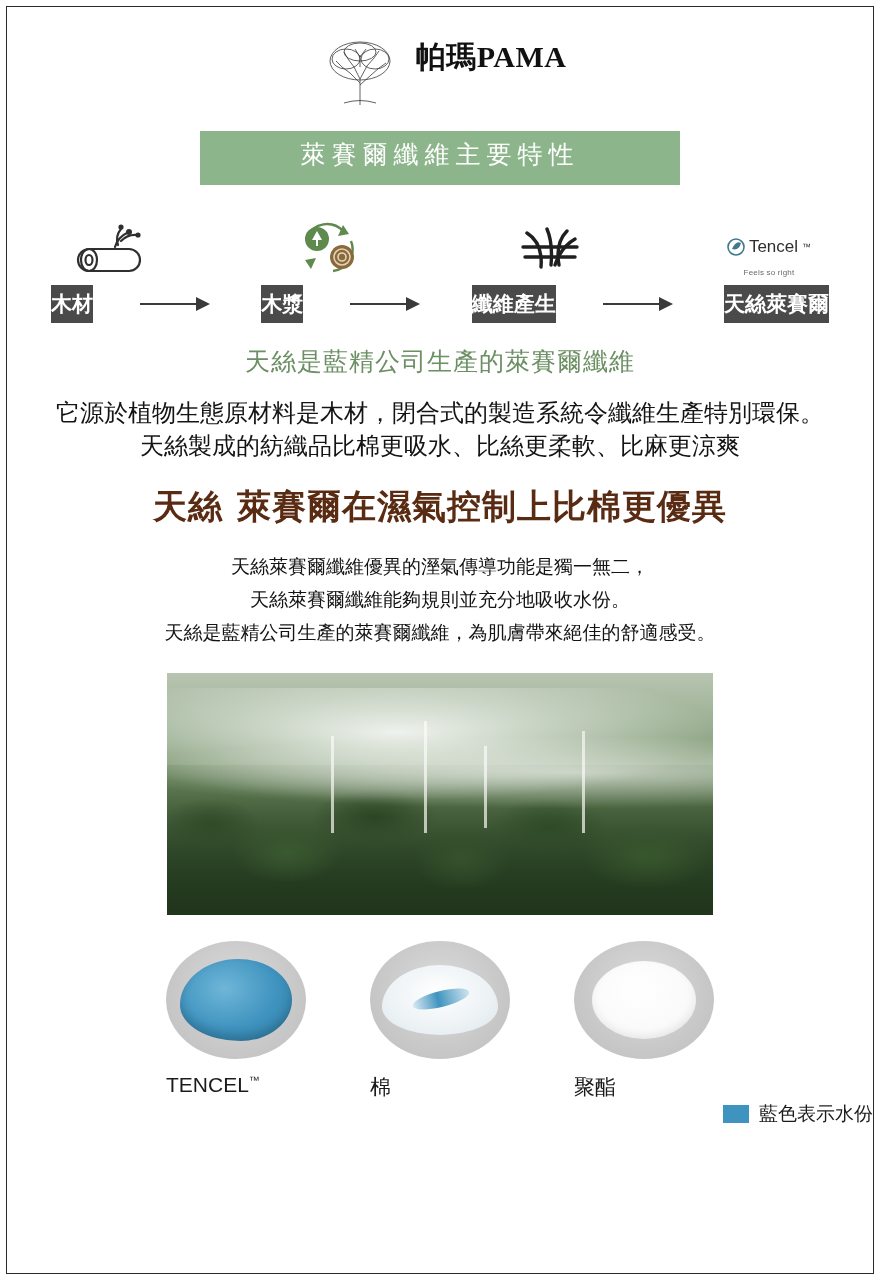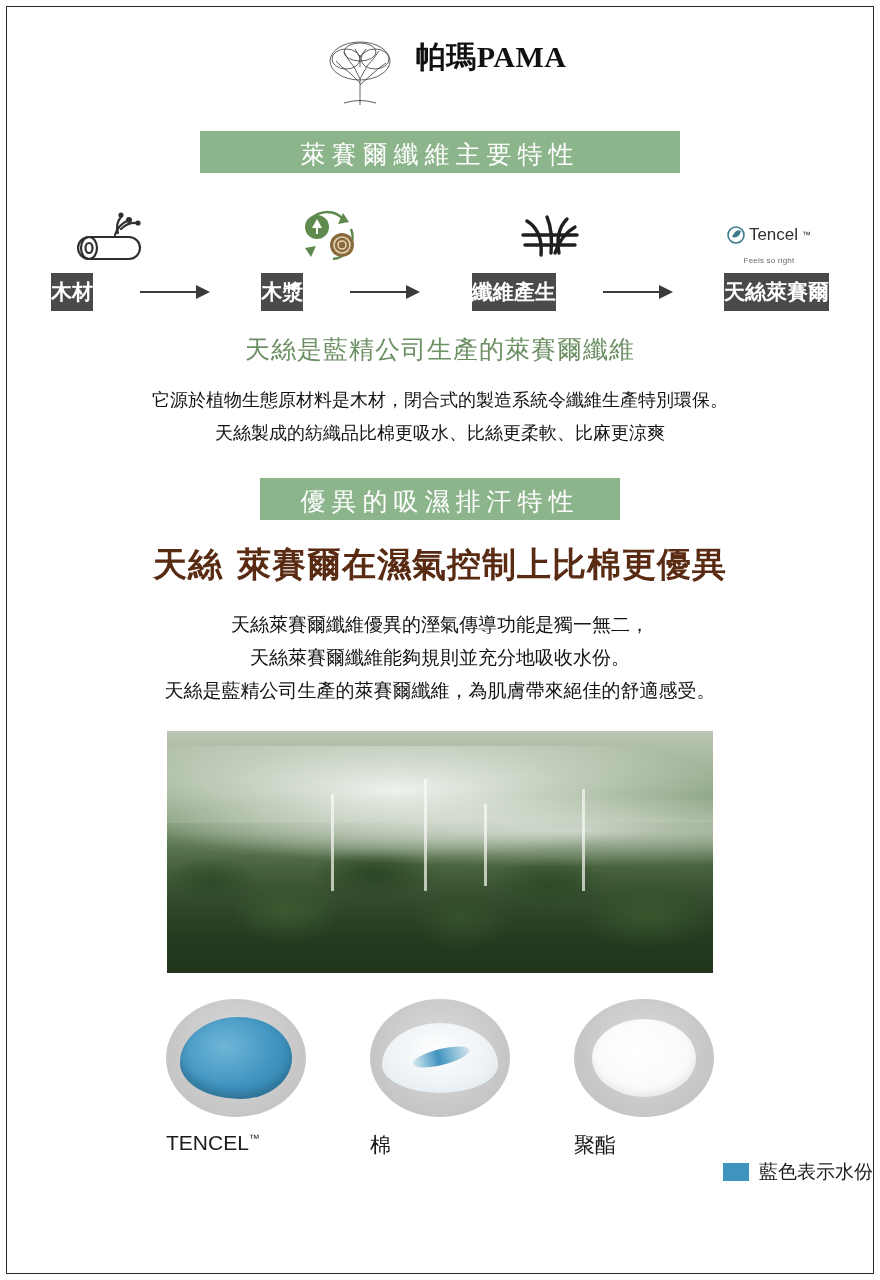--- a/index.html
+++ b/index.html
@@ -51,21 +51,21 @@
 
   
   .banner {
     margin: 0 auto;
     background: #8db58c;
     color: #ffffff;
     text-align: center;
     font-size: 25px;
     letter-spacing: 6px;
     line-height: 46px;
-    height: 42px;
+    height: 54px;
     box-sizing: border-box;
   }
   .banner-1 { width: 480px; margin-top: 22px; }
   .banner-2 { width: 360px; margin-top: 28px; }
 
   
   .process {
     margin-top: 26px;
     position: relative;
     height: 116px;
@@ -155,21 +155,21 @@
   
   .green-line {
     text-align: center;
     color: #6c8f63;
     font-size: 25px;
     margin-top: 18px;
     letter-spacing: 1px;
   }
   .body-text {
     text-align: center;
-    font-size: 18px;
+    font-size: 24px;
     line-height: 33px;
     color: #141414;
     margin-top: 18px;
   }
   .headline {
     text-align: center;
     color: #5a2b13;
     font-size: 34px;
     font-weight: bold;
     margin-top: 22px;
@@ -411,21 +411,20 @@
     </div>
   </div>
 
   <div class="green-line">天絲是藍精公司生產的萊賽爾纖維</div>
 
   <div class="body-text">
     <div>它源於植物生態原材料是木材，閉合式的製造系統令纖維生產特別環保。</div>
     <div>天絲製成的紡織品比棉更吸水、比絲更柔軟、比麻更涼爽</div>
   </div>
 
-  <div class="banner banner-2">優異的吸濕排汗特性</div>
 
   <div class="headline">
     <span>天絲</span><span class="gap"></span><span>萊賽爾在濕氣控制上比棉更優異</span>
   </div>
 
   <div class="body-text-2">
     <div>天絲萊賽爾纖維優異的溼氣傳導功能是獨一無二，</div>
     <div>天絲萊賽爾纖維能夠規則並充分地吸收水份。</div>
     <div>天絲是藍精公司生產的萊賽爾纖維，為肌膚帶來絕佳的舒適感受。</div>
   </div>

